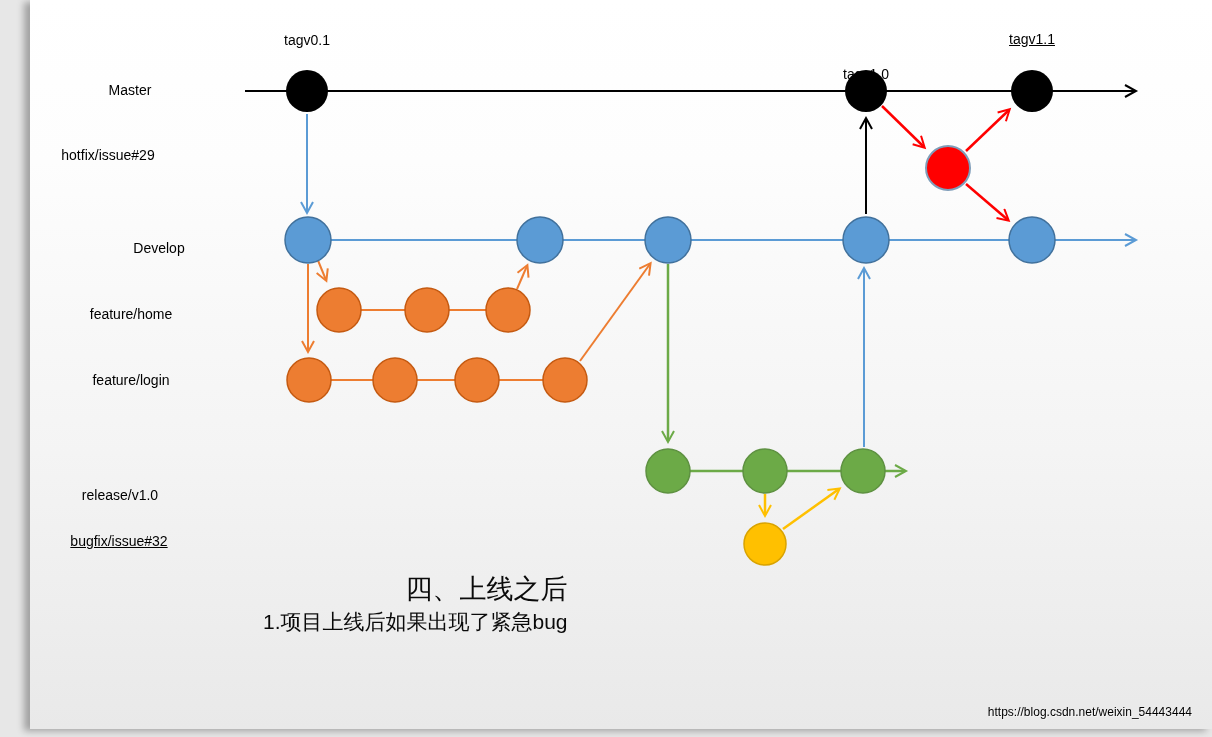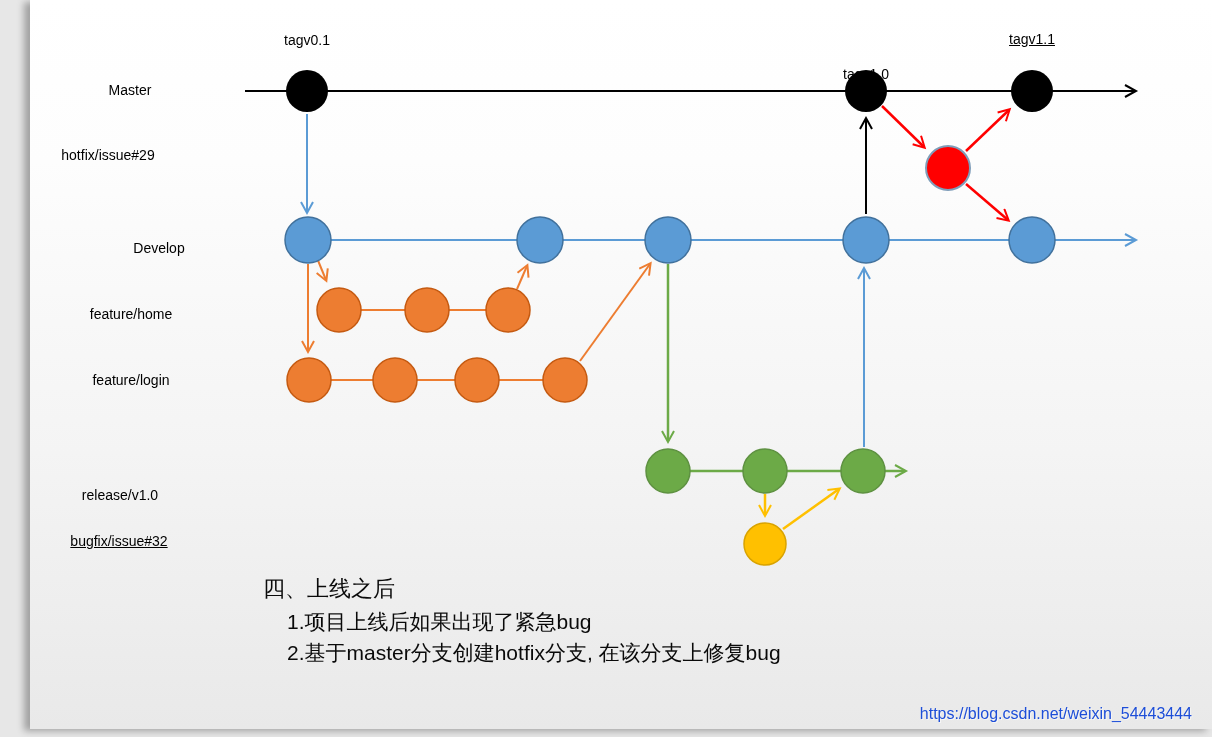--- a/index.html
+++ b/index.html
@@ -34,25 +34,25 @@
   .mk-develop{stroke:var(--c-develop);}
   .mk-feature{stroke:var(--c-feature);}
   .mk-release{stroke:var(--c-release);}
   .mk-bugfix {stroke:var(--c-bugfix);}
   .mk-hotfix {stroke:var(--c-hotfix);}
   .tag-label,.branch-label{
     position:absolute;transform:translate(-50%,-50%);
     font-size:14px;color:#000;white-space:nowrap;
   }
   .notes{position:absolute;left:263px;top:572px;color:#0a0a0a;}
-  .notes-heading{font-size:22px;line-height:34px;white-space:nowrap;}
-  .notes-item{font-size:21px;line-height:31px;margin-left:24px;white-space:nowrap;}
+  .notes-heading{font-size:27px;line-height:34px;white-space:nowrap;text-align:right;}
+  .notes-item{font-size:21px;line-height:31px;white-space:nowrap;text-align:right;}
   .watermark{
     position:absolute;right:20px;top:705px;
-    font-size:16px;color:#1d4ed8;
+    font-size:12px;color:#000000;
     text-shadow:1px 1px 0 #f6f6f6;
     white-space:nowrap;
   }
 </style>
 </head>
 <body>
 
 <div class="slide"></div>
 
 <svg class="diagram" width="1212" height="737" viewBox="0 0 1212 737">
@@ -133,16 +133,15 @@
 <div class="branch-label" style="left:108px;top:155px;">hotfix/issue#29</div>
 <div class="branch-label" style="left:159px;top:248px;">Develop</div>
 <div class="branch-label" style="left:131px;top:314px;">feature/home</div>
 <div class="branch-label" style="left:131px;top:380px;">feature/login</div>
 <div class="branch-label" style="left:120px;top:467px;margin-top:28px;">release/v1.0</div>
 <div class="branch-label" style="left:119px;top:541px;text-decoration:underline;">bugfix/issue#32</div>
 
 <div class="notes">
   <div class="notes-heading">四、上线之后</div>
   <div class="notes-item">1.项目上线后如果出现了紧急bug</div>
-  <div class="notes-item">2.基于master分支创建hotfix分支, 在该分支上修复bug</div>
 </div>
 
 <div class="watermark">https://blog.csdn.net/weixin_54443444</div>
 
 </body></html>

